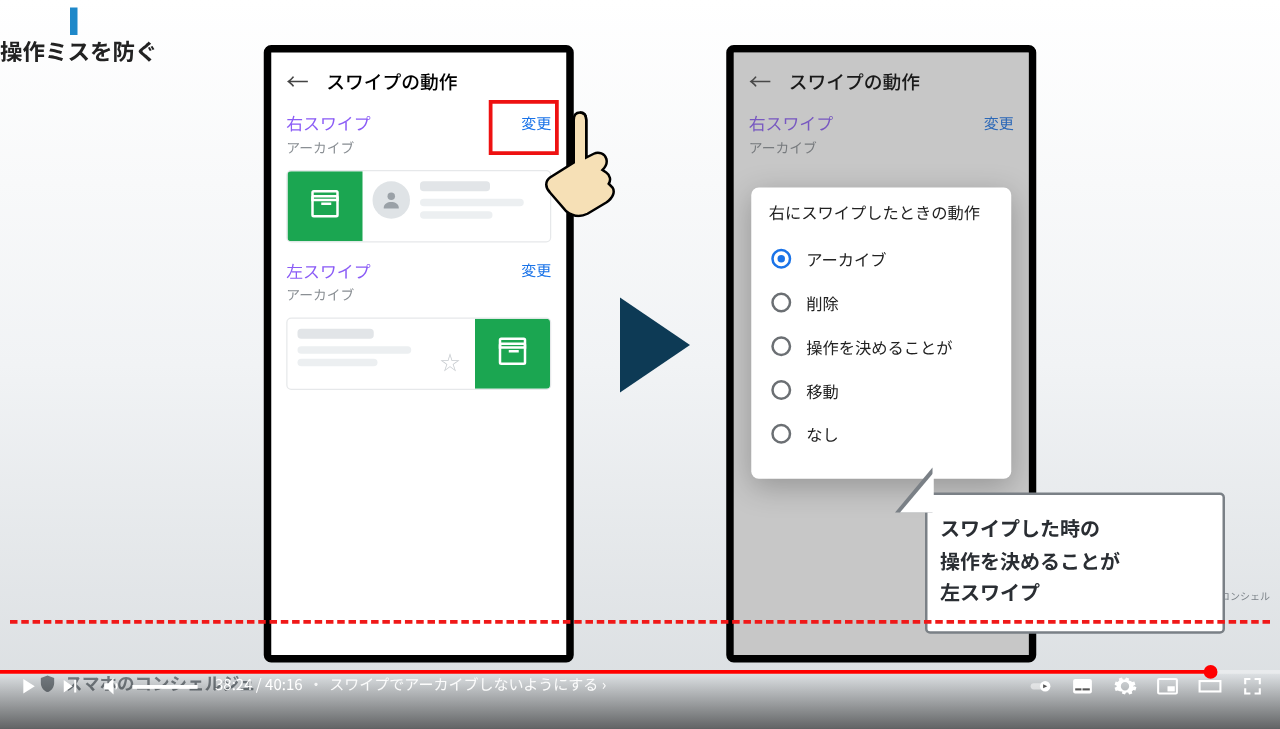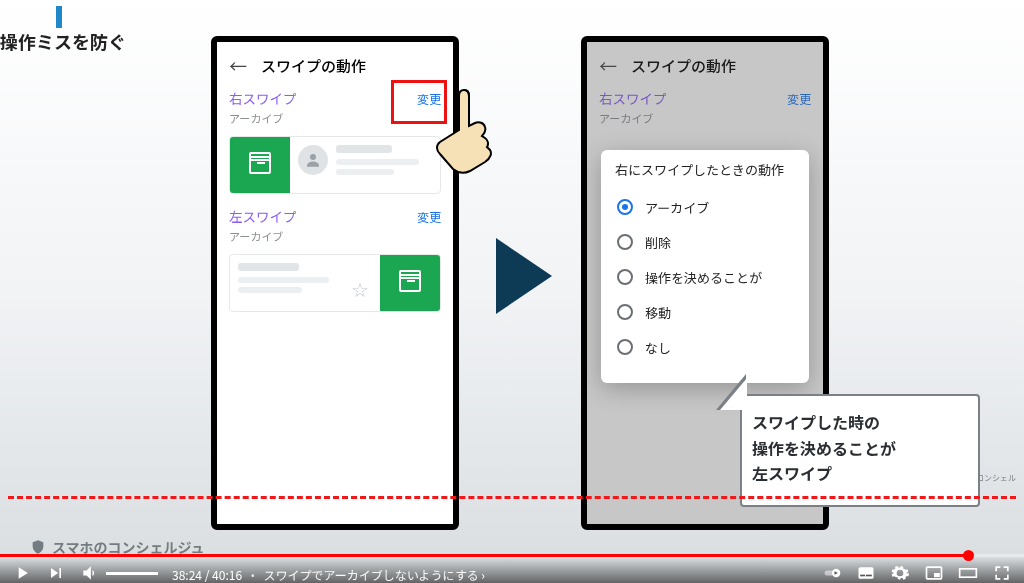--- a/index.html
+++ b/index.html
@@ -105,23 +105,23 @@
     position:absolute; left:8px; right:8px; top:496px;
     border-top:3px dashed #f01818; z-index:7;
   }
 
   
   .watermark { position:absolute; left:30px; bottom:26px; display:flex; align-items:center; gap:6px; color:#636a70; font-size:14px; font-weight:700; opacity:.85; }
   .watermark svg { width:16px; height:16px; }
 
   
   .controls {
-    position:absolute; left:0; right:0; bottom:0; height:26px;
+    position:absolute; left:0; right:0; bottom:0; height:44px;
     background:linear-gradient(transparent, rgba(0,0,0,0.55));
-    display:flex; align-items:flex-end; padding:0 12px; gap:14px;
+    display:flex; align-items:flex-start; padding:0 12px; gap:14px;
     color:#fff; font-size:12px; z-index:20;
   }
   .progress { position:absolute; left:0; right:0; top:-3px; height:3px; background:rgba(255,255,255,0.35); }
   .progress .played { height:100%; background:#f00; width:94.5%; position:relative; }
   .progress .played::after { content:""; position:absolute; right:-6px; top:-4px; width:11px; height:11px; background:#f00; border-radius:50%; }
   .ctrl-ico { width:20px; height:20px; display:flex; align-items:center; justify-content:center; cursor:pointer; }
   .ctrl-ico svg { width:20px; height:20px; fill:#fff; }
   .time { white-space:nowrap; }
   .chapter-sep { opacity:.85; margin:0 2px; }
   .chapter { opacity:.95; }

